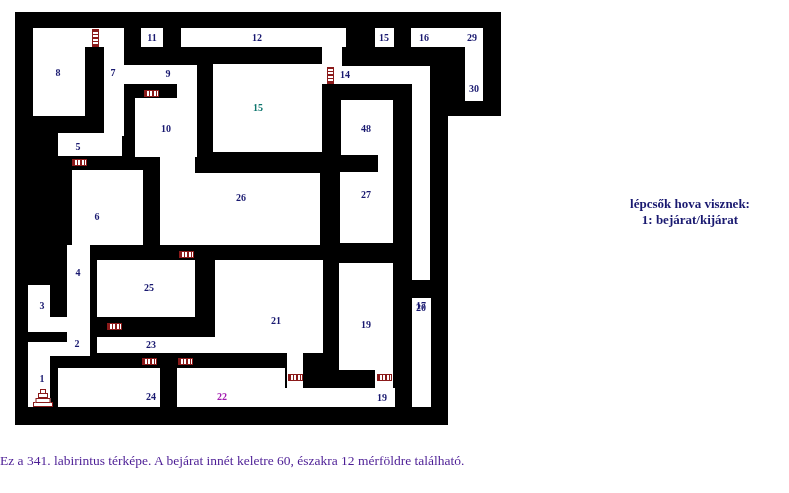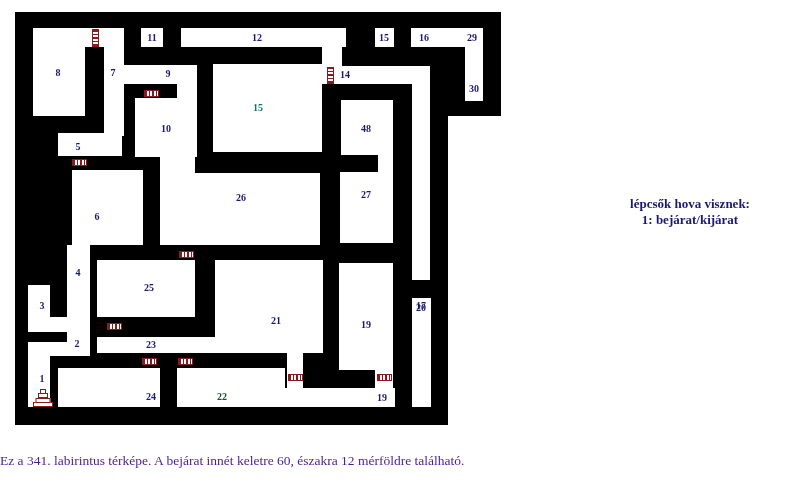--- a/index.html
+++ b/index.html
@@ -79,21 +79,21 @@
       <div class="room-label" style="left: 257px; top: 37px; color: rgb(25, 25, 112);">12</div>
       <div class="room-label" style="left: 384px; top: 37px; color: rgb(25, 25, 112);">15</div>
       <div class="room-label" style="left: 345px; top: 74px; color: rgb(25, 25, 112);">14</div>
       <div class="room-label" style="left: 258px; top: 107px; color: #0f766e;">15</div>
       <div class="room-label" style="left: 424px; top: 37px; color: rgb(25, 25, 112);">16</div>
       <div class="room-label" style="left: 421px; top: 271px; color: rgb(25, 25, 112); margin-top: 34px;">17</div>
       <div class="room-label" style="left: 366px; top: 324px; color: rgb(25, 25, 112);">19</div>
       <div class="room-label" style="left: 382px; top: 397px; color: rgb(25, 25, 112);">19</div>
       <div class="room-label" style="left: 421px; top: 307px; color: rgb(25, 25, 112);">20</div>
       <div class="room-label" style="left: 276px; top: 320px; color: rgb(25, 25, 112);">21</div>
-      <div class="room-label" style="left: 222px; top: 396px; color: #14532d; text-align: right;">22</div>
+      <div class="room-label" style="left: 222px; top: 396px; color: #a21caf; text-align: right;">22</div>
       <div class="room-label" style="left: 151px; top: 344px; color: rgb(25, 25, 112);">23</div>
       <div class="room-label" style="left: 115px; top: 396px; color: rgb(25, 25, 112); margin-left: 36px;">24</div>
       <div class="room-label" style="left: 149px; top: 287px; color: rgb(25, 25, 112);">25</div>
       <div class="room-label" style="left: 241px; top: 197px; color: rgb(25, 25, 112);">26</div>
       <div class="room-label" style="left: 366px; top: 194px; color: rgb(25, 25, 112);">27</div>
       <div class="room-label" style="left: 366px; top: 128px; color: rgb(25, 25, 112);">48</div>
       <div class="room-label" style="left: 472px; top: 37px; color: rgb(25, 25, 112); text-align: right;">29</div>
       <div class="room-label" style="left: 474px; top: 88px; color: rgb(25, 25, 112);">30</div>
       <div class="ladder v" style="left: 92px; top: 29px; width: 7px; height: 18px; color: rgb(139, 26, 26); border-color: rgb(139, 26, 26);"></div>
       <div class="ladder h" style="left: 144px; top: 90px; width: 15px; height: 7px; color: rgb(139, 26, 26); border-color: rgb(139, 26, 26);"></div>

